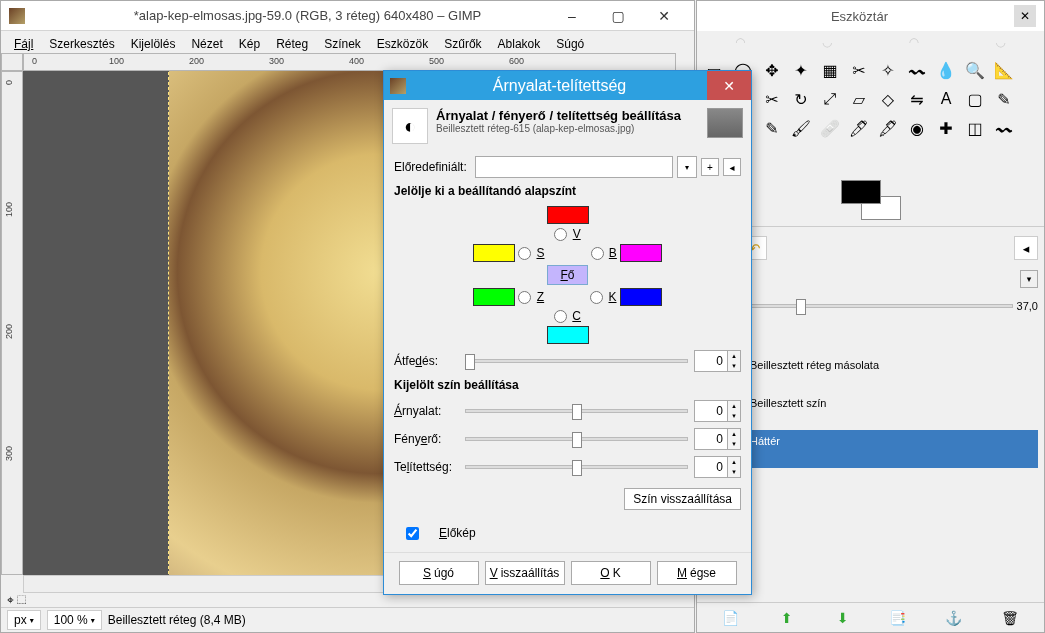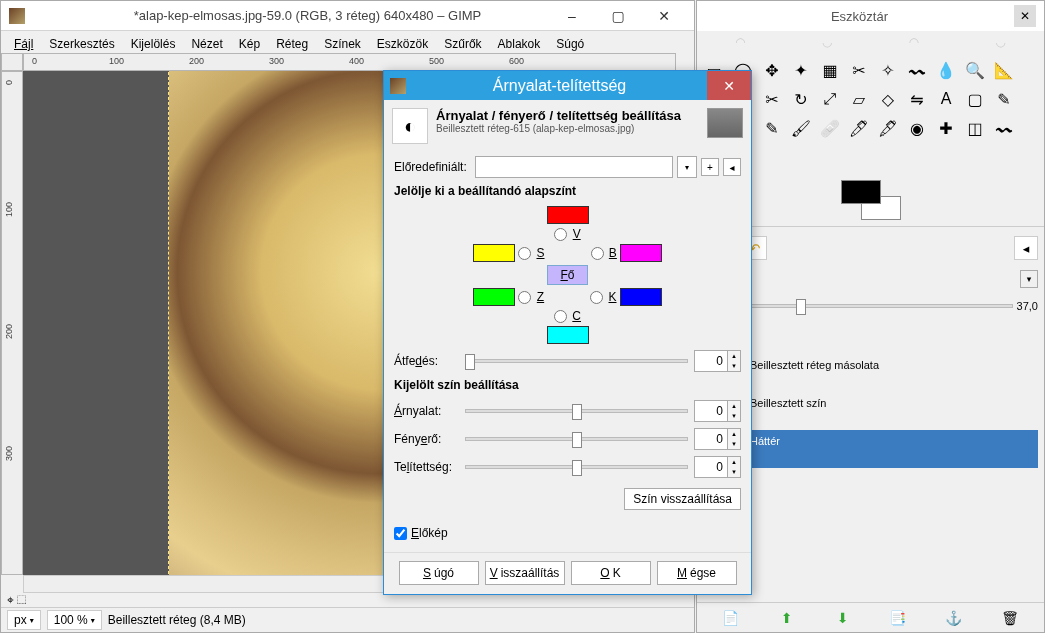--- a/index.html
+++ b/index.html
@@ -66,21 +66,21 @@
 .slider-row { display: flex; align-items: center; gap: 6px; margin: 6px 0; }
 .slider-row .slbl { width: 65px; }
 .slider-row .strack { flex: 1; height: 4px; background: #ddd; border: 1px solid #bbb; position: relative; }
 .slider-row .sthumb { position: absolute; top: -6px; left: 50%; width: 10px; height: 16px; background: #fff; border: 1px solid #888; transform: translateX(-50%); }
 .spin-box { display: flex; align-items: stretch; }
 .spin-input { width: 34px; height: 22px; border: 1px solid #aaa; text-align: right; padding: 0 4px; background: #fff; }
 .spin-btns { display: flex; flex-direction: column; border: 1px solid #aaa; border-left: none; }
 .spin-btns div { width: 12px; height: 10px; font-size: 7px; display: flex; align-items: center; justify-content: center; background: #f4f4f4; cursor: pointer; }
 
 .reset-btn { border: 1px solid #aaa; background: #fff; padding: 3px 8px; cursor: pointer; float: right; margin: 4px 0 8px 0; }
-.chk-row { display: flex; align-items: center; gap: 4px; margin: 8px 0; }
+.chk-row { display: flex; align-items: center; gap: 20px; margin: 8px 12px; }
 
 .dlg-btns { display: flex; gap: 6px; padding: 8px; border-top: 1px solid #ddd; justify-content: center; }
 .dlg-btn { width: 80px; height: 24px; border: 1px solid #aaa; background: #fff; display: flex; align-items: center; justify-content: center; cursor: pointer; gap: 3px; }
 .dlg-btn u { text-decoration: underline; }
 
 
 .toolbox { position: absolute; left: 696px; top: 0; right: 0; height: 633px; background: #f0f0f0; border: 1px solid #aaa; }
 .tb-title { height: 30px; background: #fff; display: flex; align-items: center; padding: 0 8px; }
 .tb-title .txt { flex: 1; text-align: center; font-size: 13px; color: #555; }
 .tb-title .tclose { width: 22px; height: 22px; display: flex; align-items: center; justify-content: center; background: #ddd; font-size: 12px; cursor: pointer; }

